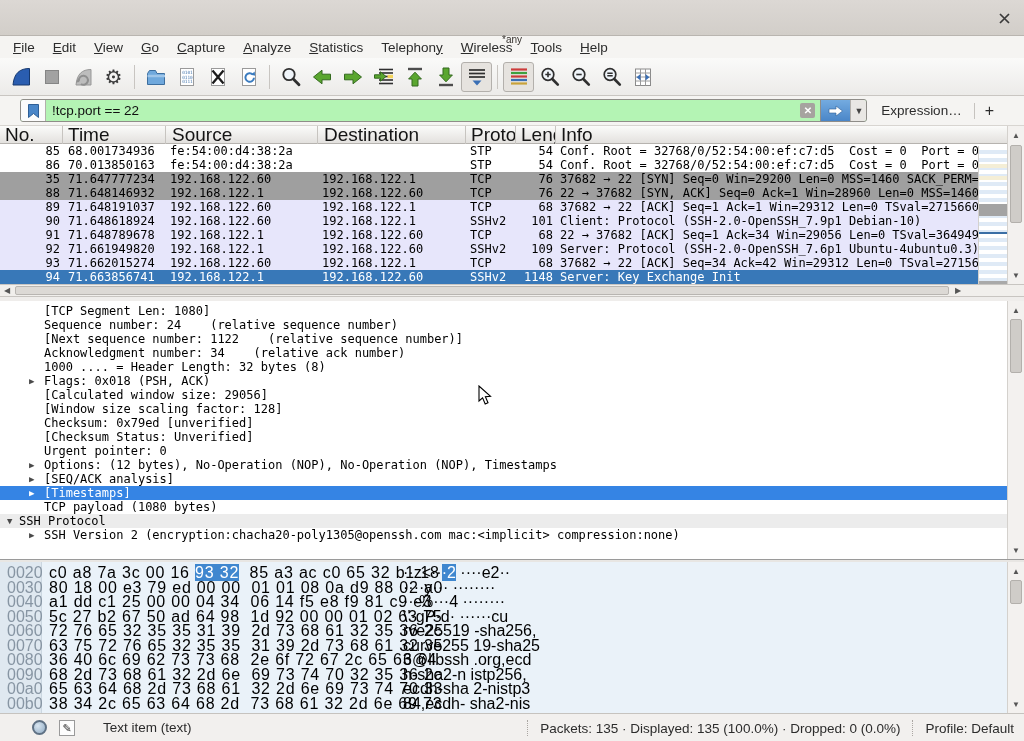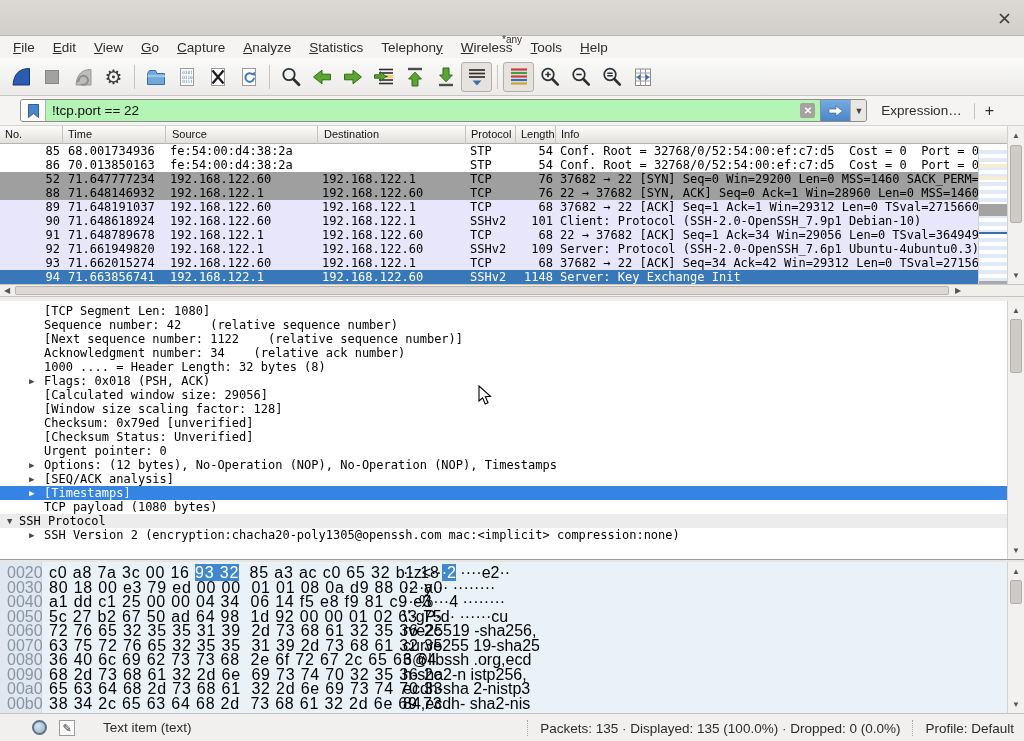--- a/index.html
+++ b/index.html
@@ -36,21 +36,21 @@
   .fb-apply { width:30px; background:linear-gradient(#74abe0,#4a86c8); border-left:1px solid #8f8d89;
               display:flex; align-items:center; justify-content:center; }
   .fb-caret { width:16px; background:#e9e7e4; border-left:1px solid #b3b0ac; display:flex; align-items:center;
               justify-content:center; font-size:9px; color:#444; }
   .fb-expr { font-size:13.5px; color:#2c2c2c; padding:0 12px 0 14px; }
   .fb-div { width:1px; height:16px; background:#c6c3bf; }
   .fb-plus { font-size:16px; color:#2c2c2c; padding:0 10px; }
 
   
   .pheader { height:18px; position:relative; background:linear-gradient(#fbfbfa,#e3e1de); border-bottom:1px solid #b6b3af;
-             font-size:11px; color:#141414; }
+             font-size:19px; color:#141414; }
   .hcell { position:absolute; top:0; height:18px; line-height:17px; padding-left:5px; border-right:1px solid #c7c4c0; overflow:hidden; }
   .plist-wrap { position:relative; height:140px; background:#fff; }
   .prows { position:absolute; left:0; top:0; bottom:0; width:978px; overflow:hidden; }
   .prow { position:relative; height:14px; line-height:14px; font-family:"DejaVu Sans Mono", monospace;
           font-size:12px; color:#000; white-space:pre; }
   .prow.white { background:#fff; }
   .prow.gray { background:#9f9f9f; }
   .prow.lavender { background:#e7e6fb; }
   .prow.selected { background:#3878b8; color:#fff; }
   .pc { position:absolute; top:0; height:14px; overflow:hidden; }
@@ -330,21 +330,21 @@
   <span class="hcell" style="left:318px;width:148px;padding-left:6px">Destination</span>
   <span class="hcell" style="left:466px;width:50px">Protocol</span>
   <span class="hcell" style="left:516px;width:40px">Length</span>
   <span class="hcell" style="left:556px;right:0;border-right:none">Info</span>
 </div>
 
 <div class="plist-wrap">
   <div class="prows">
       <div class="prow white"><span class="pc c-no">85</span><span class="pc c-time">68.001734936</span><span class="pc c-src">fe:54:00:d4:38:2a</span><span class="pc c-dst"></span><span class="pc c-proto">STP</span><span class="pc c-len">54</span><span class="pc c-info">Conf. Root = 32768/0/52:54:00:ef:c7:d5  Cost = 0  Port = 0x8001</span></div>
       <div class="prow white"><span class="pc c-no">86</span><span class="pc c-time">70.013850163</span><span class="pc c-src">fe:54:00:d4:38:2a</span><span class="pc c-dst"></span><span class="pc c-proto">STP</span><span class="pc c-len">54</span><span class="pc c-info">Conf. Root = 32768/0/52:54:00:ef:c7:d5  Cost = 0  Port = 0x8001</span></div>
-      <div class="prow gray"><span class="pc c-no">52</span><span class="pc c-time">71.647777234</span><span class="pc c-src">192.168.122.60</span><span class="pc c-dst">192.168.122.1</span><span class="pc c-proto">TCP</span><span class="pc c-len">76</span><span class="pc c-info">37682 → 22 [SYN] Seq=0 Win=29200 Len=0 MSS=1460 SACK_PERM=1 TSval=2715660 TSecr=0 WS=128</span></div>
+      <div class="prow gray"><span class="pc c-no">35</span><span class="pc c-time">71.647777234</span><span class="pc c-src">192.168.122.60</span><span class="pc c-dst">192.168.122.1</span><span class="pc c-proto">TCP</span><span class="pc c-len">76</span><span class="pc c-info">37682 → 22 [SYN] Seq=0 Win=29200 Len=0 MSS=1460 SACK_PERM=1 TSval=2715660 TSecr=0 WS=128</span></div>
       <div class="prow gray"><span class="pc c-no">88</span><span class="pc c-time">71.648146932</span><span class="pc c-src">192.168.122.1</span><span class="pc c-dst">192.168.122.60</span><span class="pc c-proto">TCP</span><span class="pc c-len">76</span><span class="pc c-info">22 → 37682 [SYN, ACK] Seq=0 Ack=1 Win=28960 Len=0 MSS=1460 SACK_PERM=1 TSval=3649495 TSecr=2715660 WS=128</span></div>
       <div class="prow lavender"><span class="pc c-no">89</span><span class="pc c-time">71.648191037</span><span class="pc c-src">192.168.122.60</span><span class="pc c-dst">192.168.122.1</span><span class="pc c-proto">TCP</span><span class="pc c-len">68</span><span class="pc c-info">37682 → 22 [ACK] Seq=1 Ack=1 Win=29312 Len=0 TSval=2715660 TSecr=3649495</span></div>
       <div class="prow lavender"><span class="pc c-no">90</span><span class="pc c-time">71.648618924</span><span class="pc c-src">192.168.122.60</span><span class="pc c-dst">192.168.122.1</span><span class="pc c-proto">SSHv2</span><span class="pc c-len">101</span><span class="pc c-info">Client: Protocol (SSH-2.0-OpenSSH_7.9p1 Debian-10)</span></div>
       <div class="prow lavender"><span class="pc c-no">91</span><span class="pc c-time">71.648789678</span><span class="pc c-src">192.168.122.1</span><span class="pc c-dst">192.168.122.60</span><span class="pc c-proto">TCP</span><span class="pc c-len">68</span><span class="pc c-info">22 → 37682 [ACK] Seq=1 Ack=34 Win=29056 Len=0 TSval=3649495 TSecr=2715660</span></div>
       <div class="prow lavender"><span class="pc c-no">92</span><span class="pc c-time">71.661949820</span><span class="pc c-src">192.168.122.1</span><span class="pc c-dst">192.168.122.60</span><span class="pc c-proto">SSHv2</span><span class="pc c-len">109</span><span class="pc c-info">Server: Protocol (SSH-2.0-OpenSSH_7.6p1 Ubuntu-4ubuntu0.3)</span></div>
       <div class="prow lavender"><span class="pc c-no">93</span><span class="pc c-time">71.662015274</span><span class="pc c-src">192.168.122.60</span><span class="pc c-dst">192.168.122.1</span><span class="pc c-proto">TCP</span><span class="pc c-len">68</span><span class="pc c-info">37682 → 22 [ACK] Seq=34 Ack=42 Win=29312 Len=0 TSval=2715664 TSecr=3649495</span></div>
       <div class="prow selected"><span class="pc c-no">94</span><span class="pc c-time">71.663856741</span><span class="pc c-src">192.168.122.1</span><span class="pc c-dst">192.168.122.60</span><span class="pc c-proto">SSHv2</span><span class="pc c-len">1148</span><span class="pc c-info">Server: Key Exchange Init</span></div>
     </div>
   <div class="minimap">
     <div class="mm-cream1"></div>
@@ -364,21 +364,21 @@
   <span class="hs-arrow" style="left:0">◀</span>
   <span class="hs-thumb"></span>
   <span class="hs-arrow" style="left:951px">▶</span>
 </div>
 
 <div class="splitter1"></div>
 
 <div class="details">
   <div class="dlines">
       <div class="dline lvl2"><span class="dtext">[TCP Segment Len: 1080]</span></div>
-      <div class="dline lvl2"><span class="dtext">Sequence number: 42    (relative sequence number)</span></div>
+      <div class="dline lvl2"><span class="dtext">Sequence number: 24    (relative sequence number)</span></div>
       <div class="dline lvl2"><span class="dtext">[Next sequence number: 1122    (relative sequence number)]</span></div>
       <div class="dline lvl2"><span class="dtext">Acknowledgment number: 34    (relative ack number)</span></div>
       <div class="dline lvl2"><span class="dtext">1000 .... = Header Length: 32 bytes (8)</span></div>
       <div class="dline lvl2"><span class="dexp">▶</span><span class="dtext">Flags: 0x018 (PSH, ACK)</span></div>
       <div class="dline lvl2"><span class="dtext">[Calculated window size: 29056]</span></div>
       <div class="dline lvl2"><span class="dtext">[Window size scaling factor: 128]</span></div>
       <div class="dline lvl2"><span class="dtext">Checksum: 0x79ed [unverified]</span></div>
       <div class="dline lvl2"><span class="dtext">[Checksum Status: Unverified]</span></div>
       <div class="dline lvl2"><span class="dtext">Urgent pointer: 0</span></div>
       <div class="dline lvl2"><span class="dexp">▶</span><span class="dtext">Options: (12 bytes), No-Operation (NOP), No-Operation (NOP), Timestamps</span></div>

